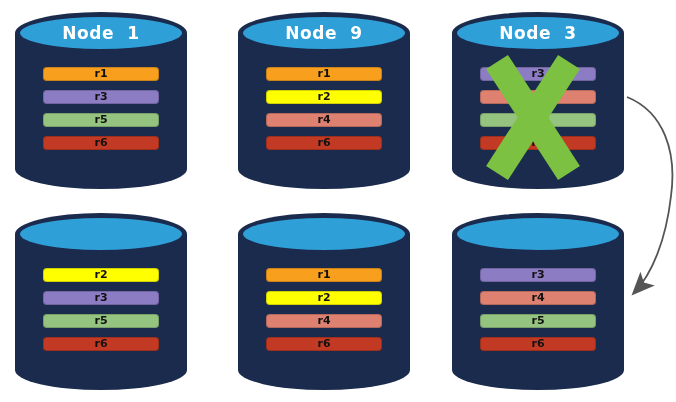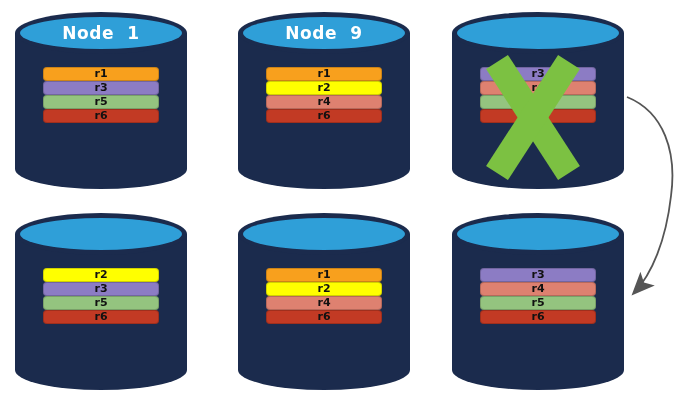--- a/index.html
+++ b/index.html
@@ -12,21 +12,21 @@
   .cyl-body{fill:var(--c-body);}
   .cyl-top-rim{fill:var(--c-body);}
   .cyl-top{fill:var(--c-top);}
   .node-title{
     position:absolute;left:0;top:9px;width:100%;height:26px;line-height:26px;
     text-align:center;font-size:17px;font-weight:bold;color:var(--c-title);
     word-spacing:7px;letter-spacing:0.5px;
   }
   .bars{position:absolute;left:30px;top:56px;width:116px;}
   .bar{
-    height:14px;margin-bottom:0;border-radius:4px;
+    height:14px;margin-bottom:9px;border-radius:4px;
     text-align:center;line-height:14px;font-size:11px;font-weight:bold;
     color:var(--c-bartext);box-shadow:inset 0 0 0 1px rgba(0,0,0,0.18);
   }
   .overlay{position:absolute;left:0;top:0;width:676px;height:402px;pointer-events:none;}
   .cross-line{stroke:var(--c-cross);stroke-width:26;stroke-linecap:butt;}
   .arrow-path{stroke:var(--c-arrow);stroke-width:1.8;fill:none;}
   .arrow-head{fill:var(--c-arrow);}
 </style>
 </head>
 <body>
@@ -62,20 +62,21 @@
       <div class="bar" style="background: rgb(194, 58, 36);">r6</div>
     </div>
   </div>
 
   <div class="node" style="left:450px;top:11px;">
     <svg class="cyl" viewBox="0 0 176 180">
       <path class="cyl-body" d="M2 22 L2 158 A86 20 0 0 0 174 158 L174 22 Z"></path>
       <ellipse class="cyl-top-rim" cx="88" cy="22" rx="86" ry="21"></ellipse>
       <ellipse class="cyl-top" cx="88" cy="22" rx="81" ry="16"></ellipse>
     </svg>
+    <div class="node-title">Node 3</div>
     <div class="bars">
       <div class="bar" style="background: rgb(140, 124, 196);">r3</div>
       <div class="bar" style="background: rgb(222, 129, 112);">r4</div>
       <div class="bar" style="background: rgb(148, 196, 127);">r5</div>
       <div class="bar" style="background: rgb(194, 58, 36);">r6</div>
     </div>
   </div>
 
   <div class="node" style="left:13px;top:212px;">
     <svg class="cyl" viewBox="0 0 176 180">

